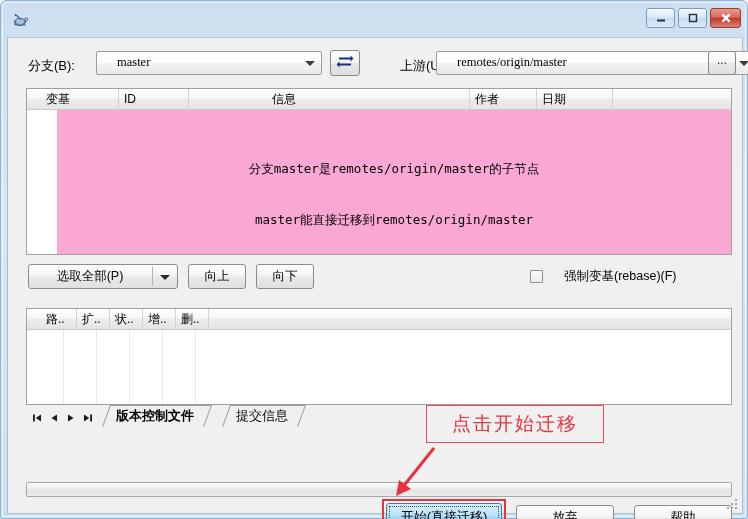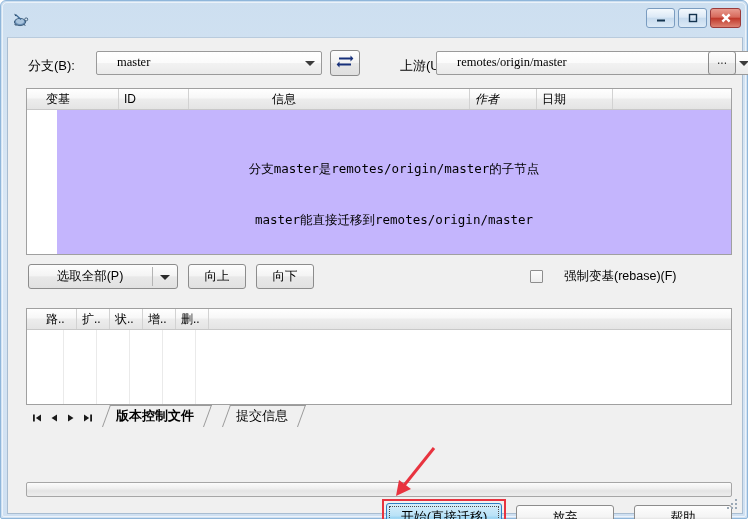--- a/index.html
+++ b/index.html
@@ -196,21 +196,21 @@
     color: #000;
     padding-left: 5px;
     line-height: 20px;
     white-space: nowrap;
     overflow: hidden;
     margin-left: 14px;
   }
   #commit-body {
     position: relative;
     height: 144px;
-    background: #c4b5fd;
+    background: #f9a8d4;
     margin-left: 30px;
   }
   #commit-message {
     position: absolute;
     left: 0;
     right: 0;
     top: 16px;
     text-align: center;
     font-family: "DejaVu Sans Mono", "Liberation Mono", monospace;
     font-size: 12.5px;
@@ -538,21 +538,21 @@
       </div>
 
       <div id="btn-browse">...</div>
     </div>
 
     <div id="commit-list">
       <div id="commit-header">
         <div class="col-head" style="left:0px;width:78px;">变基</div>
         <div class="col-head" style="left:78px;width:70px;">ID</div>
         <div class="col-head" style="left:226px;width:203px;">信息</div>
-        <div class="col-head" style="left:429px;width:67px;font-style:italic;">作者</div>
+        <div class="col-head" style="left:429px;width:67px;">作者</div>
         <div class="col-head" style="left:496px;width:76px;">日期</div>
         <div class="col-head" style="left:572px;width:132px;border-right:none;"></div>
       </div>
       <div id="commit-body">
         <div id="commit-message">
           <div>分支master是remotes/origin/master的子节点</div>
           <div>master能直接迁移到remotes/origin/master</div>
         </div>
       </div>
     </div>
@@ -617,20 +617,23 @@
       <div class="tab" id="tab-0">
         <span class="tab-shape"></span>
         <span class="tab-label">版本控制文件</span>
       </div>
       <div class="tab" id="tab-1">
         <span class="tab-shape"></span>
         <span class="tab-label">提交信息</span>
       </div>
     </div>
 
+    <div id="annot-box">
+      <span id="annot-text">点击开始迁移</span>
+    </div>
 
     <div id="progress"></div>
 
     <span id="annot-arrow">
       <svg width="50" height="52" viewBox="0 0 50 52">
         <path d="M44 2 L12 42" stroke="#e8333f" stroke-width="3" fill="none"></path>
         <path d="M6 50 L9 34 L21 43 Z" fill="#e8333f"></path>
       </svg>
     </span>
     <div id="annot-target-box"></div>

